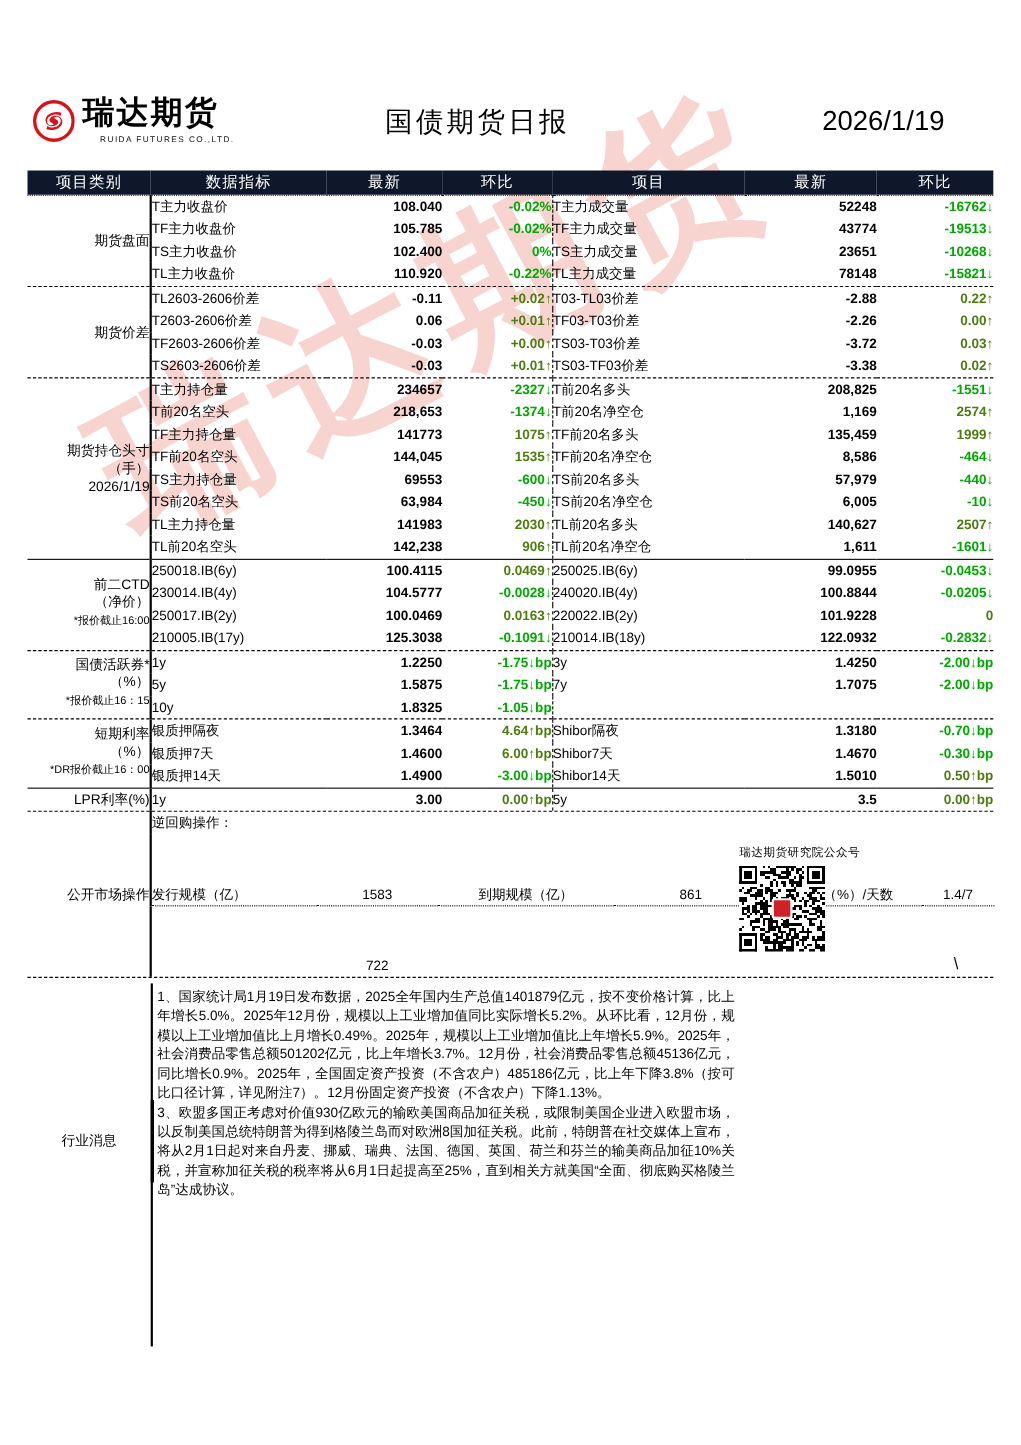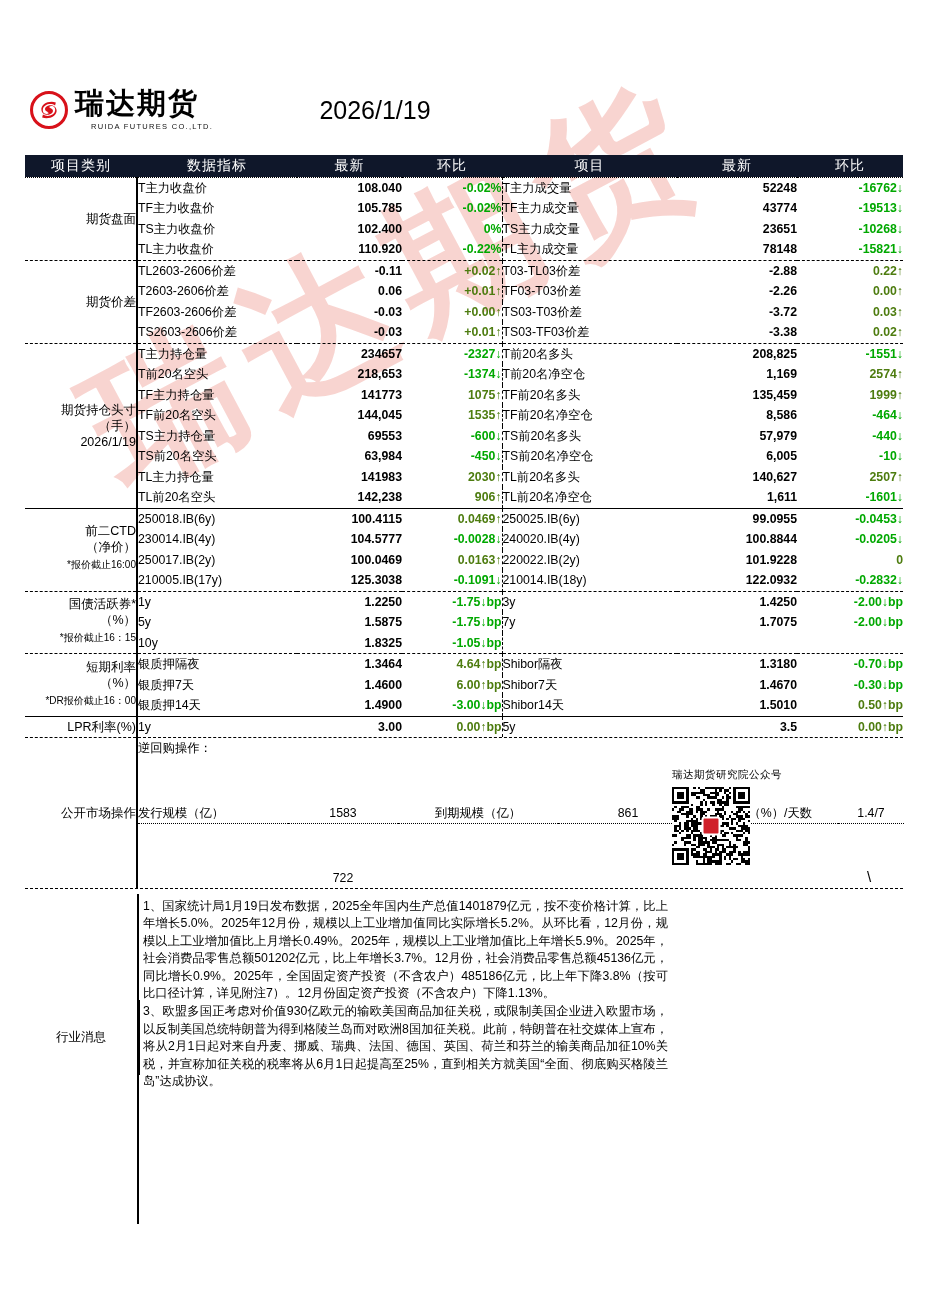--- a/index.html
+++ b/index.html
@@ -153,20 +153,21 @@
       <path d="M68 30 C50 24, 28 34, 30 50 C32 64, 50 66, 58 58 C64 52, 58 44, 50 46 C44 48, 44 56, 50 58
                C42 64, 32 58, 34 48 C36 36, 54 30, 66 38 Z" fill="#d8111a"></path>
       <path d="M32 70 C50 76, 72 66, 70 50 C68 36, 50 34, 42 42 C36 48, 42 56, 50 54 C56 52, 56 44, 50 42
                C58 36, 68 42, 66 52 C64 64, 46 70, 34 62 Z" fill="#d8111a"></path>
     </svg>
     <div id="logo-text-col">
       <div id="logo-cn">瑞达期货</div>
       <div id="logo-en">RUIDA FUTURES CO.,LTD.</div>
     </div>
   </div>
+  <div id="doc-title">国债期货日报</div>
   <div id="doc-date">2026/1/19</div>
 </div>
 
 <div id="sheet">
   <table class="grid">
     <colgroup>
       <col class="c-cat">
         <col class="c-name">
         <col class="c-val">
         <col class="c-chg">

